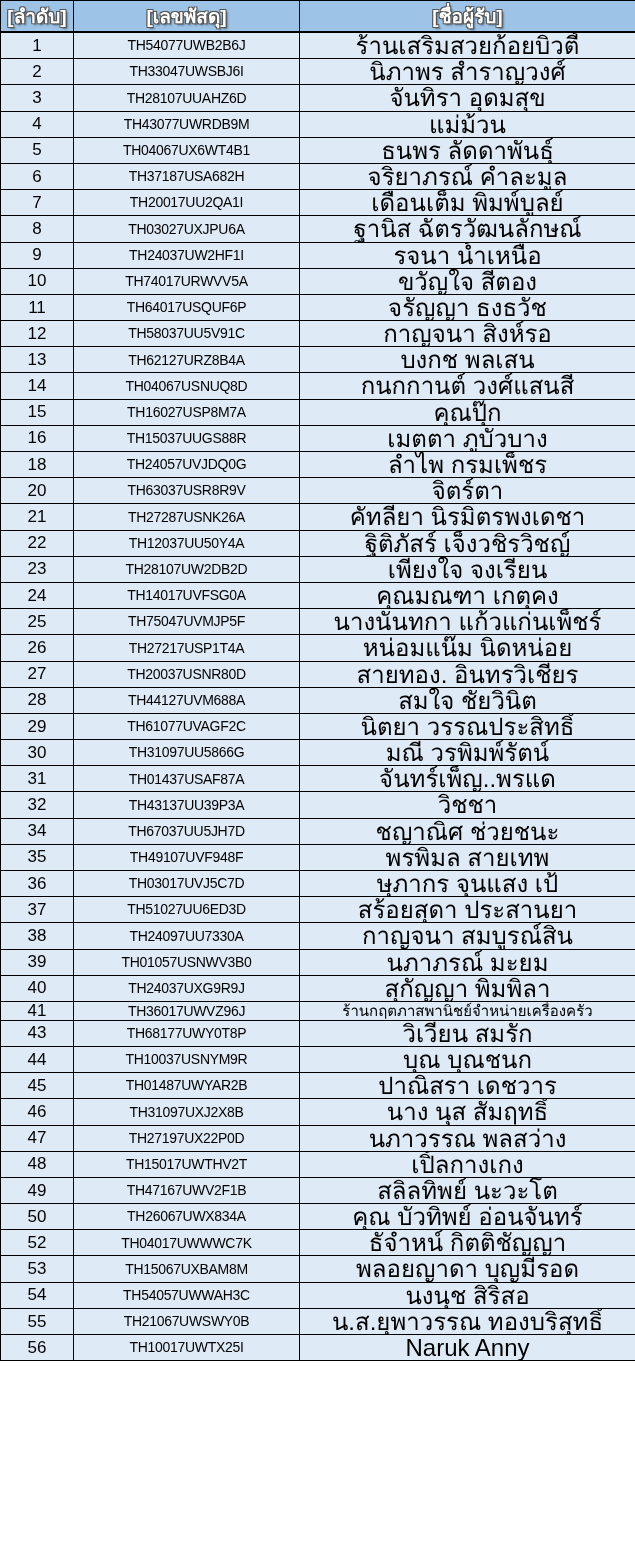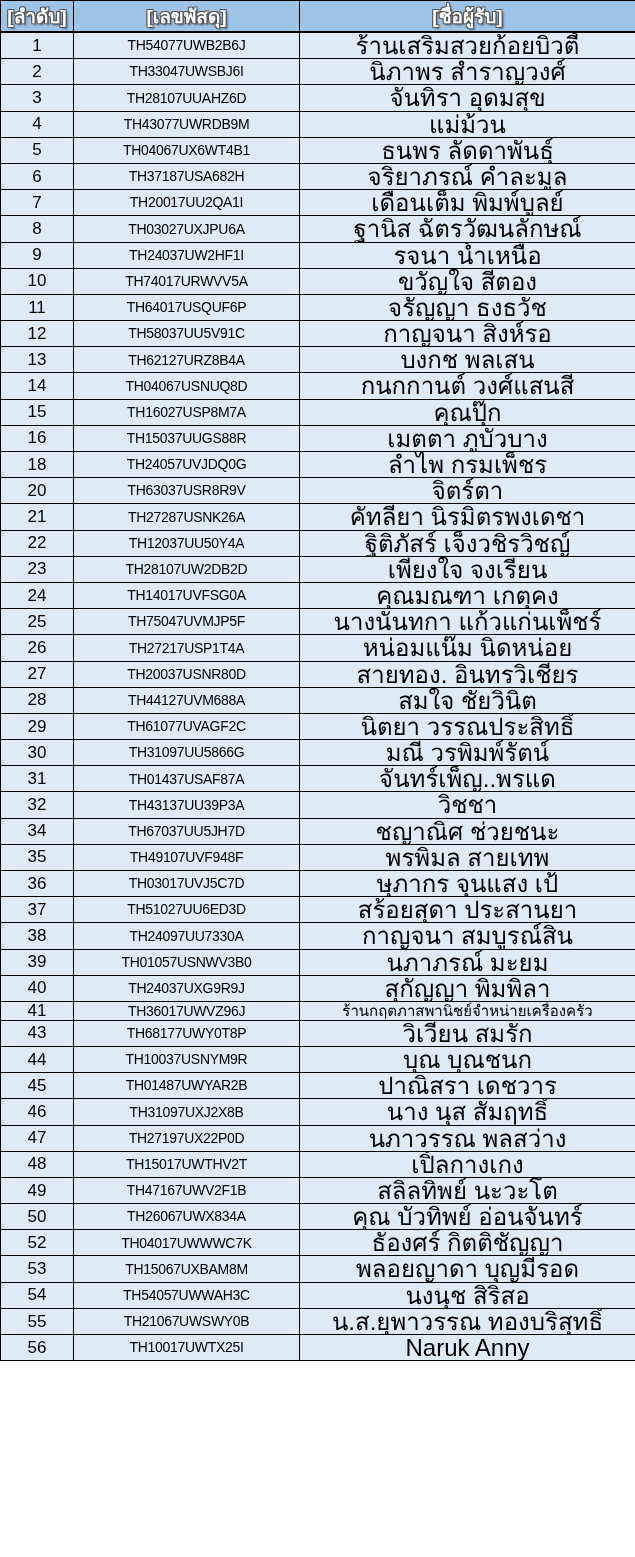--- a/index.html
+++ b/index.html
@@ -296,21 +296,21 @@
         <td class="cell-recipient">สลิลทิพย์ นะวะโต</td>
       </tr>
       <tr>
         <td class="cell-index">50</td>
         <td class="cell-tracking">TH26067UWX834A</td>
         <td class="cell-recipient">คุณ บัวทิพย์ อ่อนจันทร์</td>
       </tr>
       <tr>
         <td class="cell-index">52</td>
         <td class="cell-tracking">TH04017UWWWC7K</td>
-        <td class="cell-recipient">ธัองศร์ กิตติชัญญา</td>
+        <td class="cell-recipient">ธัจำหน์ กิตติชัญญา</td>
       </tr>
       <tr>
         <td class="cell-index">53</td>
         <td class="cell-tracking">TH15067UXBAM8M</td>
         <td class="cell-recipient">พลอยญาดา บุญมีรอด</td>
       </tr>
       <tr>
         <td class="cell-index">54</td>
         <td class="cell-tracking">TH54057UWWAH3C</td>
         <td class="cell-recipient">นงนุช สิริสอ</td>

